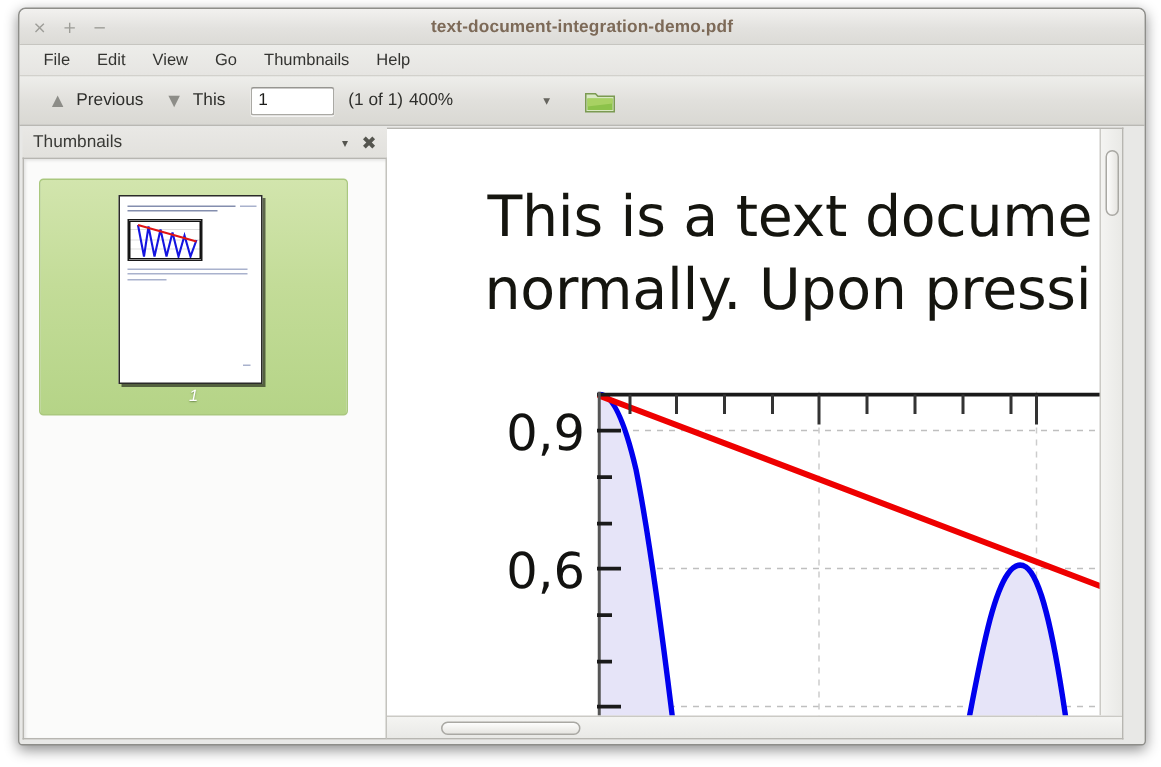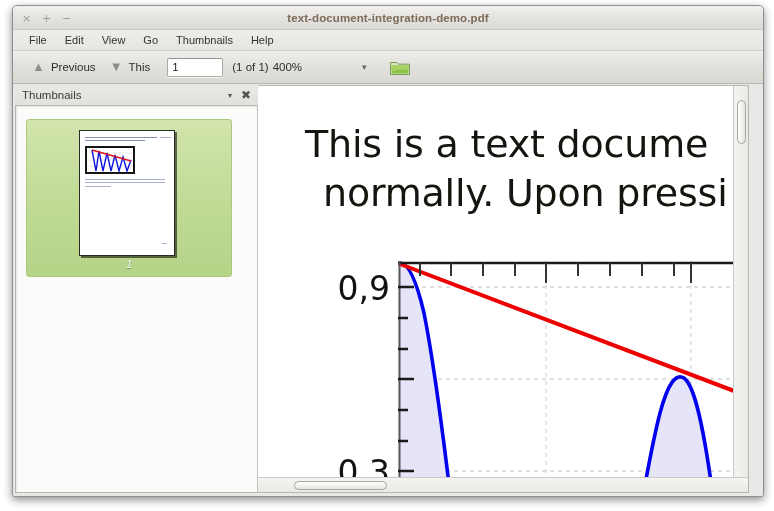--- a/index.html
+++ b/index.html
@@ -274,21 +274,21 @@
     background: #ffffff;
   }
   .doc-line {
     position: absolute;
     white-space: nowrap;
     font-size: 38px;
     color: #15150f;
     font-family: "DejaVu Sans", sans-serif;
     letter-spacing: -0.2px;
   }
-  #doc-line-1 { left: 47px; top: 36px; }
+  #doc-line-1 { left: 67px; top: 36px; }
   #doc-line-2 { left: 65px; top: 85px; }
 
   
   #chart-wrap {
     position: absolute;
     left: 62px;
     top: 175px;
     width: 480px;
     height: 290px;
   }
@@ -459,21 +459,21 @@
         <div id="doc-scroll">
           <div id="doc-page">
 
             <div class="doc-line" id="doc-line-1">This is a text docume</div>
             <div class="doc-line" id="doc-line-2">normally. Upon pressi</div>
 
             <div id="chart-wrap">
 
               <div id="chart-ylabels">
                 <div class="ytick-label" style="top:11px;">0,9</div>
-                <div class="ytick-label" style="top:195px;">0,3</div>
+                <div class="ytick-label" style="top:103px;">0,6</div>
               </div>
 
               <div id="plot">
                 <svg id="plot-svg" width="402" height="290" viewBox="0 0 402 290" preserveAspectRatio="none" aria-hidden="true">
 
                   <rect x="0" y="0" width="402" height="290" fill="#ffffff"></rect>
 
                   <g stroke="#bfbfbf" stroke-width="1" stroke-dasharray="4,4">
                     <line x1="0" y1="26" x2="402" y2="26"></line>
                     <line x1="0" y1="118" x2="402" y2="118"></line>

